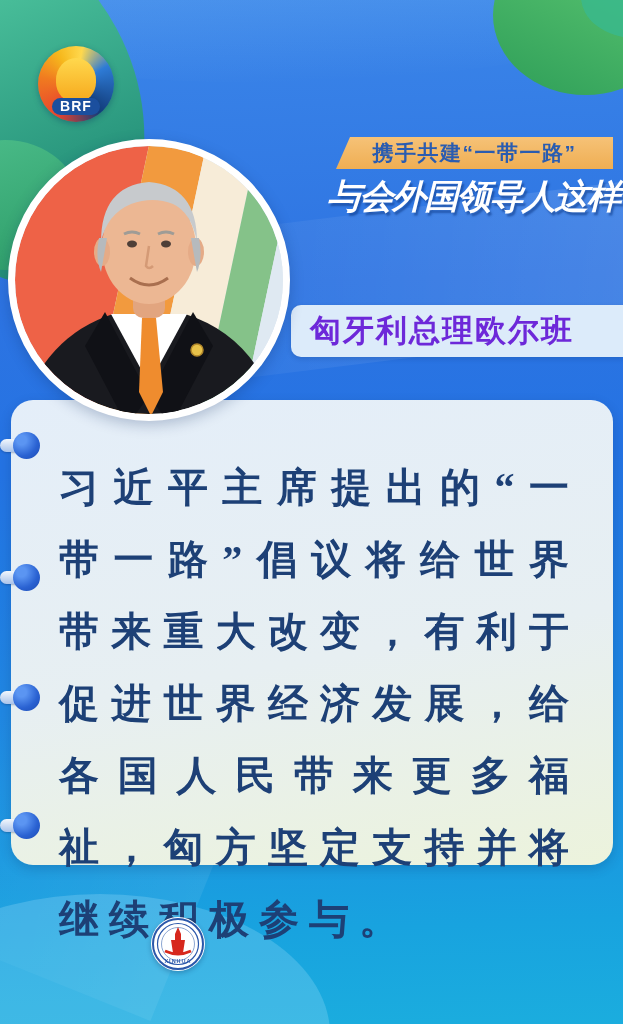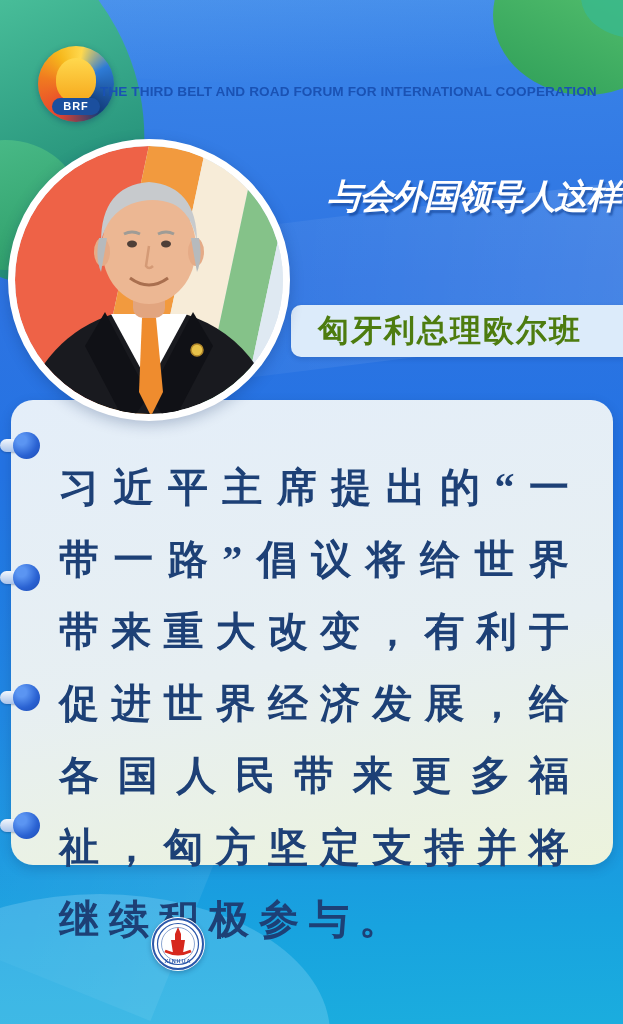--- a/index.html
+++ b/index.html
@@ -27,43 +27,43 @@
   .deco-bottom-wave{left:-130px;bottom:-150px;width:460px;height:280px;border-radius:50%;
     background:rgba(190,235,255,0.22);}
 
   
   .brf-logo{position:absolute;left:38px;top:46px;width:76px;height:76px;border-radius:50%;
     background:conic-gradient(from 210deg,#e8432e 0deg,#f07a20 70deg,#f6b81c 120deg,#ffd84d 160deg,#2e7bd6 210deg,#123c7a 290deg,#e8432e 360deg);
     box-shadow:0 2px 6px rgba(10,40,90,.35);}
   .brf-logo .brf-core{position:absolute;left:18px;top:12px;width:40px;height:44px;border-radius:50% 50% 45% 45%;
     background:linear-gradient(180deg,#ffd84d,#f6a81c);}
   .brf-logo .brf-band{position:absolute;left:14px;bottom:7px;width:48px;height:17px;border-radius:9px;
-    background:#1b4f9e;color:#fff;font-size:11px;font-weight:700;text-align:center;line-height:17px;letter-spacing:1px;}
+    background:#1b4f9e;color:#fff;font-size:14px;font-weight:700;text-align:center;line-height:17px;letter-spacing:1px;}
   .title-cn{position:absolute;left:99px;top:48px;width:510px;color:#1a52b4;
     font-size:29px;font-weight:800;letter-spacing:2.5px;white-space:nowrap;}
   .title-en{position:absolute;left:100px;top:84px;width:515px;color:#1a52b4;
     font-size:13.6px;font-weight:700;letter-spacing:0.1px;white-space:nowrap;}
 
   
   .portrait{position:absolute;left:8px;top:139px;width:282px;height:282px;border-radius:50%;
     border:7px solid #ffffff;box-sizing:border-box;overflow:hidden;background:#dfe9f2;
     box-shadow:0 4px 14px rgba(10,40,90,.25);z-index:3;}
   .tag-badge{position:absolute;left:336px;top:137px;width:277px;height:32px;z-index:2;
     background:linear-gradient(180deg,#f6c277,#efae53);
     clip-path:polygon(14px 0,100% 0,100% 100%,0 100%);
     color:#2a5cb0;font-size:21px;font-weight:800;letter-spacing:1.5px;
     display:flex;align-items:center;justify-content:center;}
   .headline{position:absolute;left:327px;top:174px;width:292px;z-index:2;
     color:#ffffff;font-size:34px;font-weight:900;font-style:italic;letter-spacing:-1.5px;
     white-space:nowrap;text-shadow:2px 3px 2px rgba(16,62,140,0.6);}
   .speaker-badge{position:absolute;left:291px;top:305px;width:332px;height:52px;z-index:2;
     background:#dcebfa;border-radius:10px 0 0 10px;display:flex;align-items:center;
     box-shadow:0 2px 5px rgba(10,40,90,.18);}
-  .speaker-badge span{color:#4d7c0f;font-size:31px;font-weight:800;letter-spacing:2px;
-    padding-left:27px;white-space:nowrap;}
+  .speaker-badge span{color:#6d28d9;font-size:31px;font-weight:800;letter-spacing:2px;
+    padding-left:19px;white-space:nowrap;}
 
   
   .quote-card{position:absolute;left:11px;top:400px;width:602px;height:465px;z-index:2;
     border-radius:22px;
     background:linear-gradient(170deg,#e4eef9 0%,#e7eff2 55%,#ecf3dc 100%);
     box-shadow:0 4px 12px rgba(10,40,90,.2);}
   .quote-text{position:absolute;left:48px;top:52px;width:520px;
     font-family:"Liberation Serif","DejaVu Serif",serif;
     color:#1d4076;font-size:40px;font-weight:700;line-height:72px;letter-spacing:10px;
     text-align:justify;}
@@ -90,21 +90,20 @@
   <div class="deco deco-green-tr"></div>
   <div class="deco deco-teal-tr"></div>
   <div class="deco deco-diag-1"></div>
   <div class="deco deco-diag-2"></div>
   <div class="deco deco-bottom-wave"></div>
 
   <div class="brf-logo">
     <div class="brf-core"></div>
     <div class="brf-band">BRF</div>
   </div>
-  <div class="title-en">THE THIRD BELT AND ROAD FORUM FOR INTERNATIONAL COOPERATION</div>
 
   <div class="portrait">
     <svg width="268" height="268" viewBox="0 0 268 268">
       <defs>
           <clipPath id="pc">
             <circle cx="134" cy="134" r="134"></circle>
           </clipPath>
         </defs>
       <g clip-path="url(#pc)">
         <rect x="-20" y="-20" width="320" height="320" fill="#e3ebf3"></rect>
@@ -135,20 +134,23 @@
         <ellipse cx="117" cy="98" rx="5" ry="3.4" fill="#4e3f38"></ellipse>
         <ellipse cx="151" cy="98" rx="5" ry="3.4" fill="#4e3f38"></ellipse>
         <path d="M 109 88 Q 117 84 125 88" stroke="#9f9c96" stroke-width="3" fill="none"></path>
         <path d="M 143 88 Q 151 84 159 88" stroke="#9f9c96" stroke-width="3" fill="none"></path>
         <path d="M 134 100 L 131 120 Q 134 124 138 120" stroke="#d49a76" stroke-width="2.5" fill="none"></path>
         <path d="M 115 132 Q 134 146 153 132" stroke="#a96f4f" stroke-width="3" fill="none"></path>
       </g>
     </svg>
   </div>
 
+  <div class="tag-badge">
+    <span>携手共建“一带一路”</span>
+  </div>
   <div class="headline">与会外国领导人这样说</div>
   <div class="speaker-badge">
     <span>匈牙利总理欧尔班</span>
   </div>
 
   <div class="quote-card">
     <div class="ring" style="top:32px">
       <div class="ring-stem"></div>
       <div class="ring-head"></div>
     </div>

